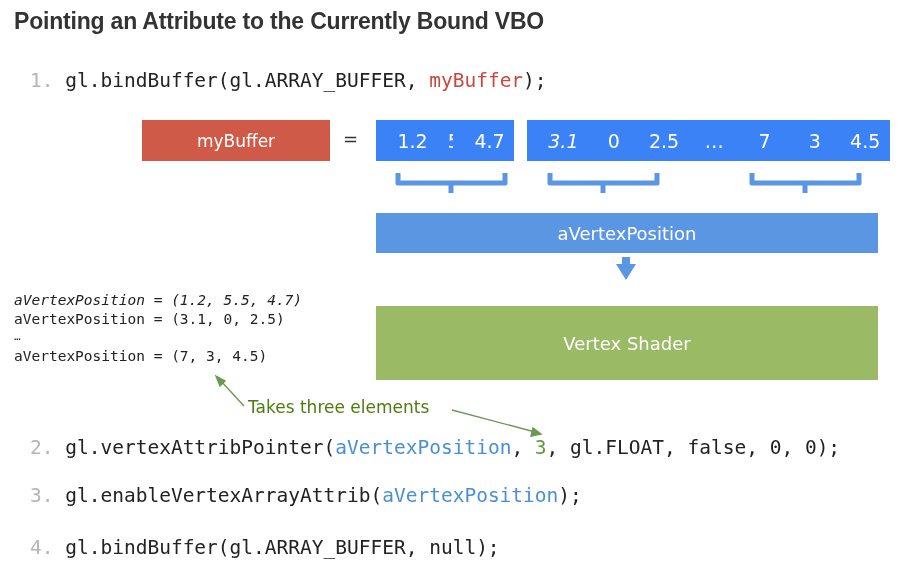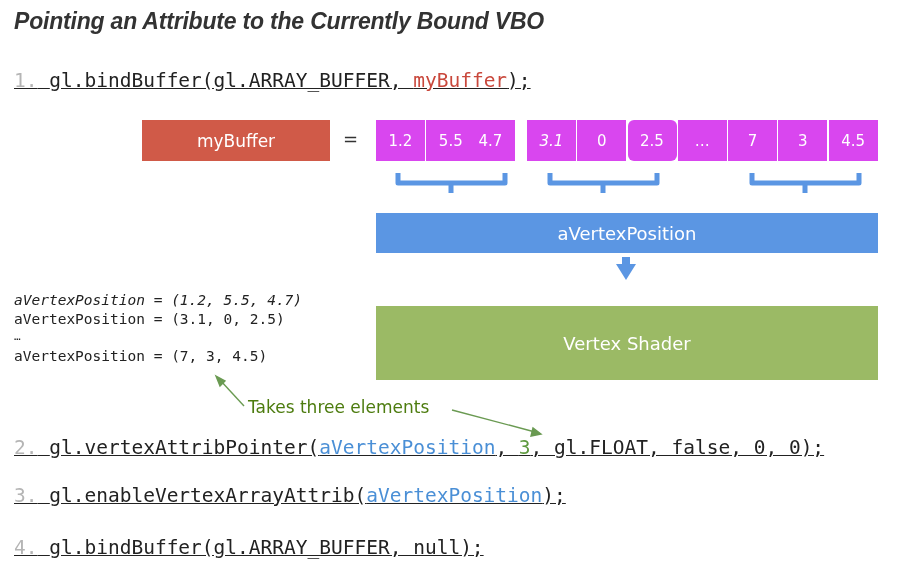--- a/index.html
+++ b/index.html
@@ -1,45 +1,45 @@
 <!DOCTYPE html>
 <html><head>
 <meta charset="utf-8">
 <style>
   html,body{margin:0;padding:0;background:#fff;}
   body{width:900px;height:574px;position:relative;overflow:hidden;font-family:"DejaVu Sans",sans-serif;}
-  .title{position:absolute;left:14px;top:8px;font-family:"Liberation Sans",sans-serif;font-weight:bold;font-size:23px;color:#333;letter-spacing:-0.2px;font-style:italic;}
-  .code{position:absolute;left:14px;font-family:"DejaVu Sans Mono",monospace;font-size:19.5px;color:#222;white-space:pre;text-decoration:underline;}
+  .title{position:absolute;left:14px;top:8px;font-family:"Liberation Sans",sans-serif;font-weight:bold;font-size:23px;color:#333;letter-spacing:-0.2px;}
+  .code{position:absolute;left:30px;font-family:"DejaVu Sans Mono",monospace;font-size:19.5px;color:#222;white-space:pre;}
   .num{color:#b5b5b5;}
   .red{color:#c9483c;}
   .blue{color:#4a8fd6;}
   .green{color:#5f9a3f;}
   .buflabel{position:absolute;left:142px;top:120px;width:188px;height:41px;background:#d05a48;color:#fff;font-size:17px;display:flex;align-items:center;justify-content:center;}
   .eq{position:absolute;left:343px;top:128px;font-size:18px;color:#333;}
-  .cell{position:absolute;top:120px;width:49px;height:41px;background:#d946ef;color:#fff;font-size:15px;display:flex;align-items:center;justify-content:center;}
+  .cell{position:absolute;top:120px;width:49px;height:41px;background:#3b82f6;color:#fff;font-size:19px;display:flex;align-items:center;justify-content:center;padding-left:12px;}
   .attrbox{position:absolute;left:376px;top:213px;width:502px;height:40px;background:#5b96e3;color:#fff;font-size:18px;display:flex;align-items:center;justify-content:center;}
   .shader{position:absolute;left:376px;top:306px;width:502px;height:74px;background:#9bba65;color:#fff;font-size:18px;display:flex;align-items:center;justify-content:center;}
   .mono-small{position:absolute;left:14px;font-family:"DejaVu Sans Mono",monospace;font-size:14.5px;color:#222;white-space:pre;}
   .annot{position:absolute;left:248px;top:397px;font-size:17px;color:#4d7c0f;}
   svg.lines{position:absolute;left:0;top:0;}
 </style>
 </head>
 <body>
 
 <div class="title">Pointing an Attribute to the Currently Bound VBO</div>
 
 <div class="code" style="top:69px;"><span class="num">1.</span> <span>gl.bindBuffer(gl.ARRAY_BUFFER, </span><span class="red">myBuffer</span><span>);</span></div>
 
 <div class="buflabel">myBuffer</div>
 <div class="eq">=</div>
 
 <div id="cells">
     <div class="cell" style="left: 376px;">1.2</div>
     <div class="cell" style="left: 426.3px;">5.5</div>
-    <div class="cell" style="left: 466px;">4.7</div>
+    <div class="cell" style="left: 453px;">4.7</div>
     <div class="cell" style="left: 526.9px; font-style: italic;">3.1</div>
     <div class="cell" style="left: 577.2px;">0</div>
     <div class="cell" style="left: 627.5px; border-radius: 6px;">2.5</div>
     <div class="cell" style="left: 677.8px;">…</div>
     <div class="cell" style="left: 728.1px;">7</div>
     <div class="cell" style="left: 778.4px;">3</div>
     <div class="cell" style="left: 828.7px;">4.5</div>
   </div>
 
 <svg class="lines" width="900" height="574">

